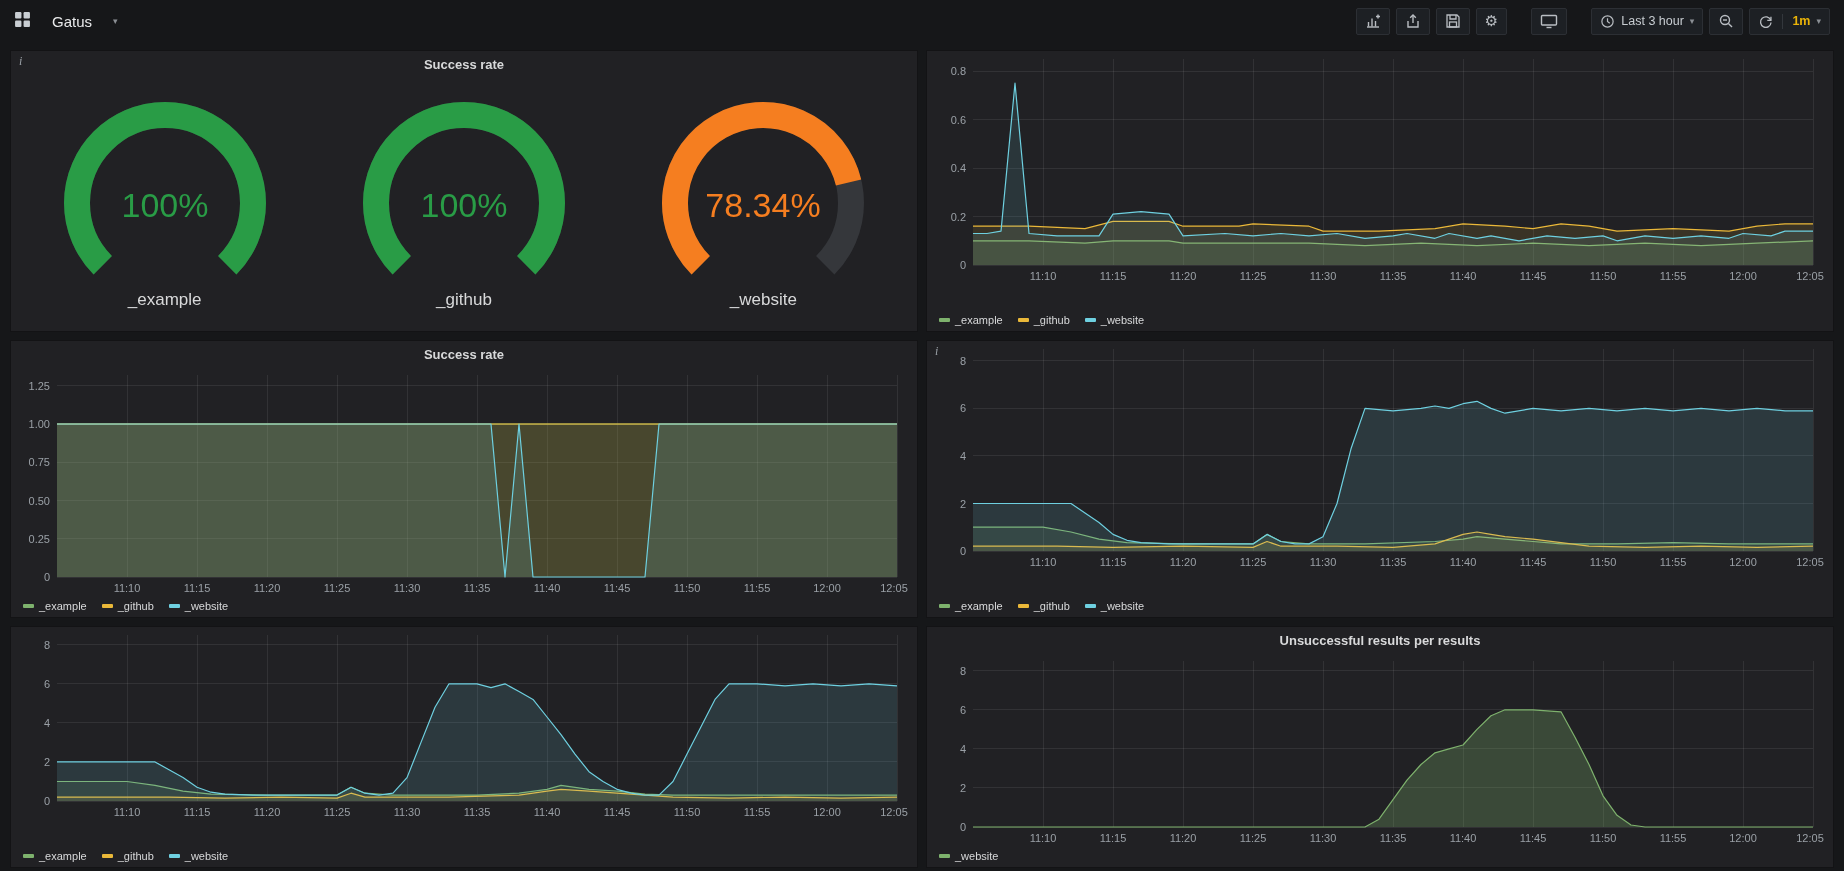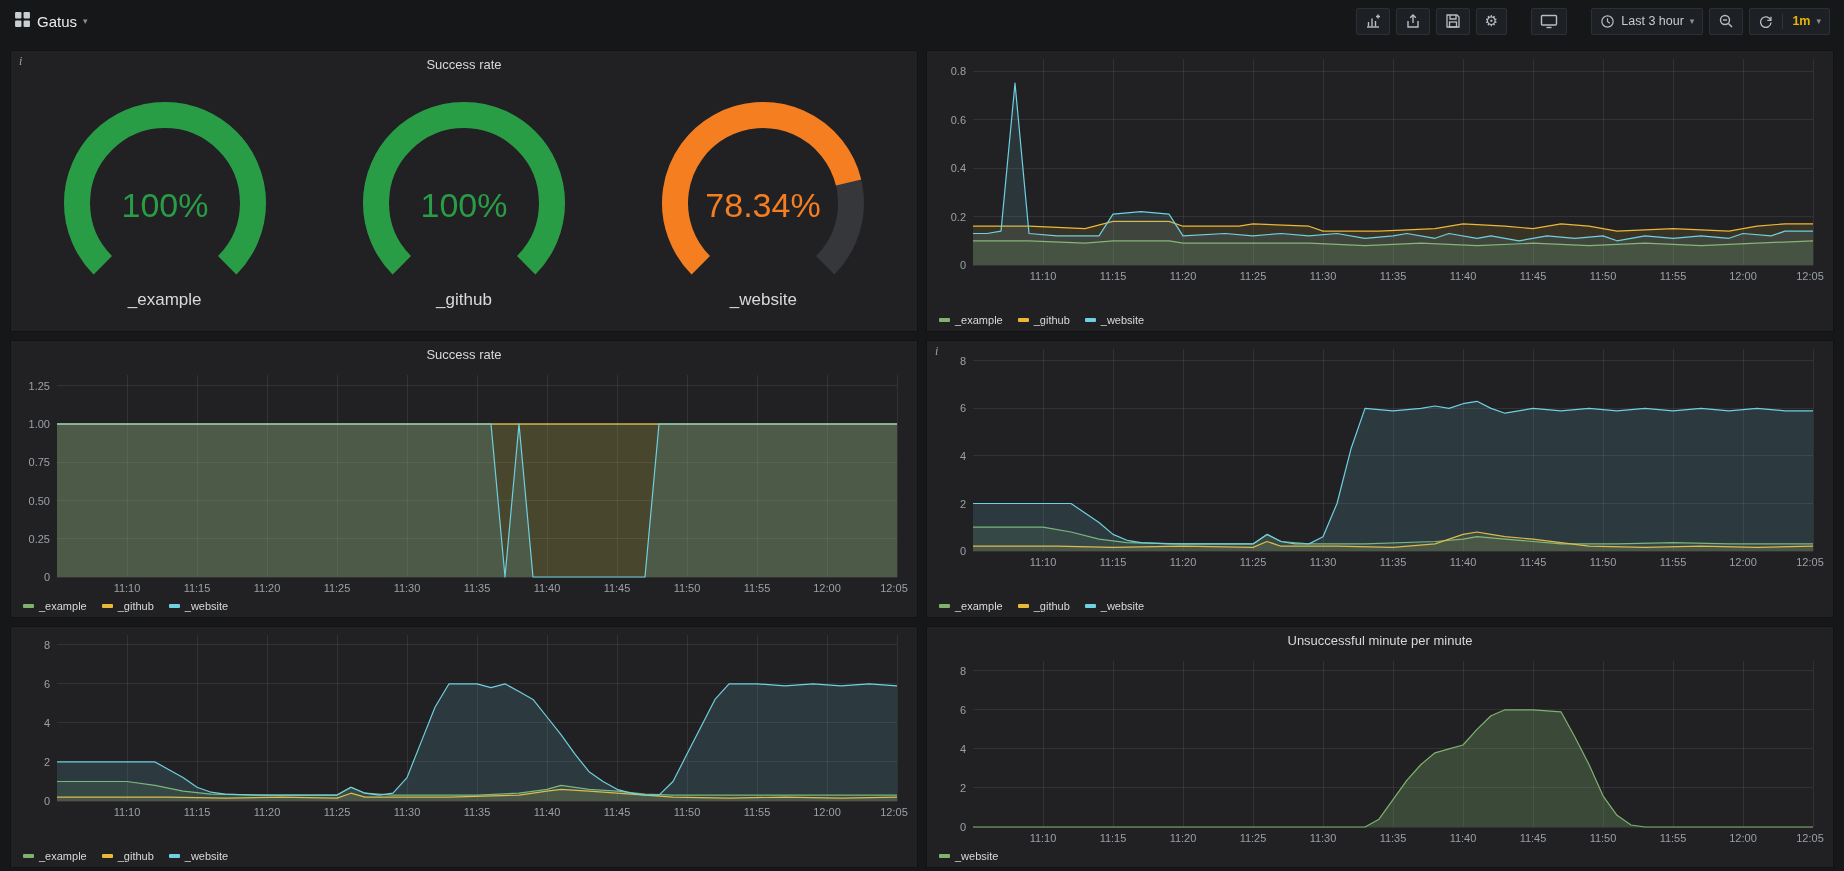--- a/index.html
+++ b/index.html
@@ -1,40 +1,40 @@
 <!DOCTYPE html>
 <html><head>
 <meta charset="utf-8">
 <style>
   *{box-sizing:border-box;margin:0;padding:0}
   html,body{background:#161719}
   body{width:1844px;height:871px;overflow:hidden;color:#d8d9da;font-family:"Liberation Sans",sans-serif}
 
   
   .navbar{height:42px;display:flex;align-items:center;justify-content:space-between;padding:0 14px}
-  .nav-left{display:flex;align-items:center;gap:6px}
+  .nav-left{display:flex;align-items:center;gap:21px}
   .dash-title{font-size:15px;color:#e9eaeb;cursor:pointer}
   .caret{color:#8b8f94;font-size:9px;line-height:1}
   .nav-right{display:flex;align-items:center;gap:6px}
   .nav-btn{display:inline-flex;align-items:center;gap:6px;height:27px;padding:0 8px;
            background:#1d2024;border:1px solid #2c2f34;border-radius:2px;color:#c7ccd1;
            font-size:12.5px;cursor:pointer;font-family:inherit}
   .nav-btn svg{display:block}
   .nav-sep{width:12px}
   .btn-divider{width:1px;height:15px;background:#33373c;margin:0 3px}
   .interval{color:#eab308;font-weight:600}
   .glyph-icon{font-family:"DejaVu Sans",sans-serif;font-size:15px;color:#b9bdc2;line-height:1}
 
   
   .grid{display:grid;grid-template-columns:1fr 1fr;grid-template-rows:282px 278px 242px;
         gap:8px;padding:8px 10px 0}
   .panel{position:relative;background:#212124;border:1px solid rgba(0,0,0,.4);
          display:flex;flex-direction:column;min-height:0}
   .panel-header{flex:0 0 26px;display:flex;align-items:center;justify-content:center}
-  .panel-title{font-size:13px;font-weight:400;color:#d8d9da;cursor:pointer}
+  .panel-title{font-size:13px;font-weight:700;color:#d8d9da;cursor:pointer}
   .panel-info{position:absolute;top:3px;left:8px;font-size:12px;font-style:italic;
               font-family:"Liberation Serif",serif;color:#9aa0a6;cursor:pointer}
   .panel-body{flex:1;display:flex;flex-direction:column;padding:0 4px 2px;min-height:0}
   .chart-wrap{flex:1;min-height:0}
   .legend{flex:0 0 18px;display:flex;align-items:center;gap:15px;padding-left:8px}
   .legend-item{display:inline-flex;align-items:center;gap:5px;font-size:11px;color:#d8d9da;cursor:pointer}
   .swatch{display:inline-block;width:11px;height:4px;border-radius:1px}
 
   
   .gauge-row{flex:1;display:flex;justify-content:space-around;align-items:center}
@@ -404,21 +404,21 @@
           <span class="legend-item">
             <i class="swatch" style="background:#6ED0E0"></i>
             <span>_website</span>
           </span>
         </div>
     </div>
   </section>
 
   <section class="panel">
     <div class="panel-header">
-      <span class="panel-title">Unsuccessful minute per minute</span>
+      <span class="panel-title">Unsuccessful results per results</span>
     </div>
     <div class="panel-body">
       <div class="chart-wrap"><svg width="898" height="194" font-family="Liberation Sans, sans-serif" font-size="11">
             <line x1="42" x2="882" y1="174.0" y2="174.0" stroke="rgba(255,255,255,0.08)" shape-rendering="crispEdges"></line>
             <line x1="42" x2="882" y1="134.9" y2="134.9" stroke="rgba(255,255,255,0.08)" shape-rendering="crispEdges"></line>
             <line x1="42" x2="882" y1="95.9" y2="95.9" stroke="rgba(255,255,255,0.08)" shape-rendering="crispEdges"></line>
             <line x1="42" x2="882" y1="56.8" y2="56.8" stroke="rgba(255,255,255,0.08)" shape-rendering="crispEdges"></line>
             <line x1="42" x2="882" y1="17.8" y2="17.8" stroke="rgba(255,255,255,0.08)" shape-rendering="crispEdges"></line>
             <line x1="112.0" x2="112.0" y1="8" y2="174" stroke="rgba(255,255,255,0.08)" shape-rendering="crispEdges"></line>
             <line x1="182.0" x2="182.0" y1="8" y2="174" stroke="rgba(255,255,255,0.08)" shape-rendering="crispEdges"></line>

